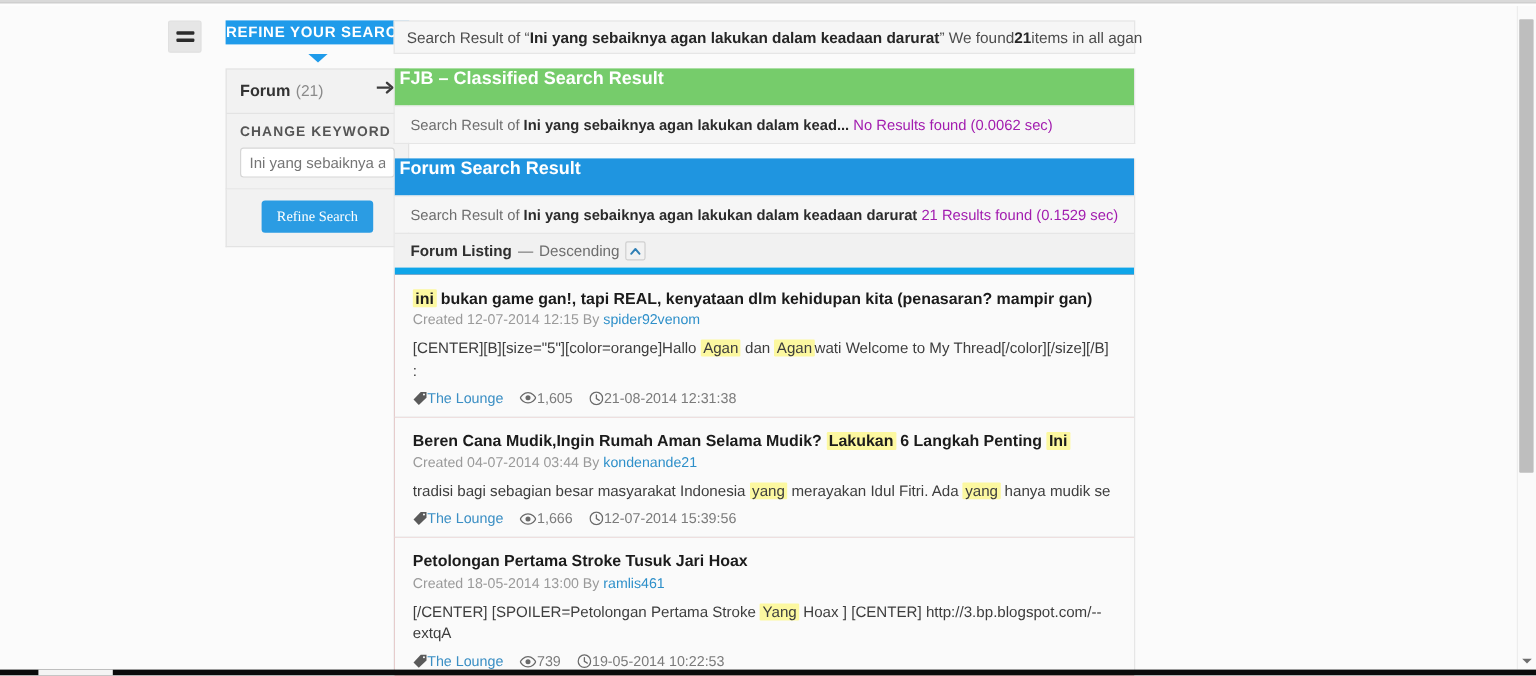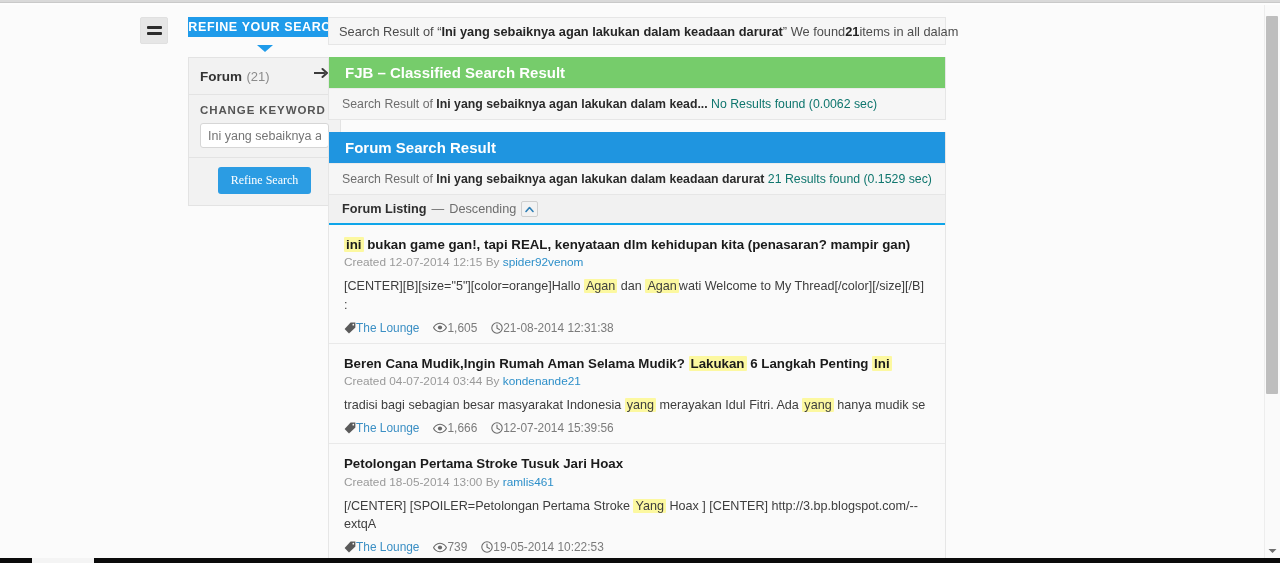--- a/index.html
+++ b/index.html
@@ -74,34 +74,34 @@
 
   .topbar {
     background:#f6f6f6; border:1px solid #e6e6e6; height:28px;
     display:flex; align-items:center; padding:0 10px;
     font-size:12.8px; color:#4d4d4d; white-space:nowrap;
   }
   .topbar b { color:#262626; }
 
   .panel { margin-top:12px; border:1px solid #e6e6e6; border-top:none; }
   .panel-head {
-    height:31px; display:flex; align-items:center; padding:0 16px;
+    height:31px; display:flex; padding:0 4px;
     color:#fff; font-size:15px; font-weight:700;
   }
   .panel-head.green { background:#76cc6b; }
   .panel-head.blue  { background:#1f95e0; }
   .panel-sub {
     background:#f6f6f6; border-top:1px solid #ebebeb;
     padding:8px 13px; font-size:12.3px; color:#6e6e6e; white-space:nowrap;
   }
   .panel-sub b { color:#2b2b2b; }
-  .panel-sub .dim { color:#0f766e; }
+  .panel-sub .dim { color:#a21caf; }
 
   .listing-bar {
-    background:#f1f1f1; border-top:1px solid #e6e6e6; border-bottom:2px solid #0ea5e9;
+    background:#f1f1f1; border-top:1px solid #e6e6e6; border-bottom:6px solid #0ea5e9;
     padding:6px 13px; font-size:12.7px; color:#6e6e6e;
     display:flex; align-items:center; gap:5px;
   }
   .listing-bar b { color:#2f2f2f; }
   .sort-toggle {
     display:inline-flex; align-items:center; justify-content:center;
     width:17px; height:16px; background:#f2f2f2; border:1px solid #cfcfcf; border-radius:2px;
     font-size:9px; color:#2f7fb5; cursor:pointer; line-height:1;
   }
 
@@ -168,21 +168,21 @@
     </div>
   </div>
 
   <div class="main">
 
     <div class="topbar">
       <span>Search Result of “</span>
         <b>Ini yang sebaiknya agan lakukan dalam keadaan darurat</b>
         <span>” We found </span>
         <b>21</b>
-        <span> items in all dalam</span>
+        <span> items in all agan</span>
     </div>
 
     <div class="panel">
       <div class="panel-head green">
         <span>FJB – Classified Search Result</span>
       </div>
       <div class="panel-sub">
         <span>Search Result of </span><b>Ini yang sebaiknya agan lakukan dalam kead...</b><span>&nbsp;</span><span class="dim">No Results found (0.0062 sec)</span>
       </div>
     </div>

